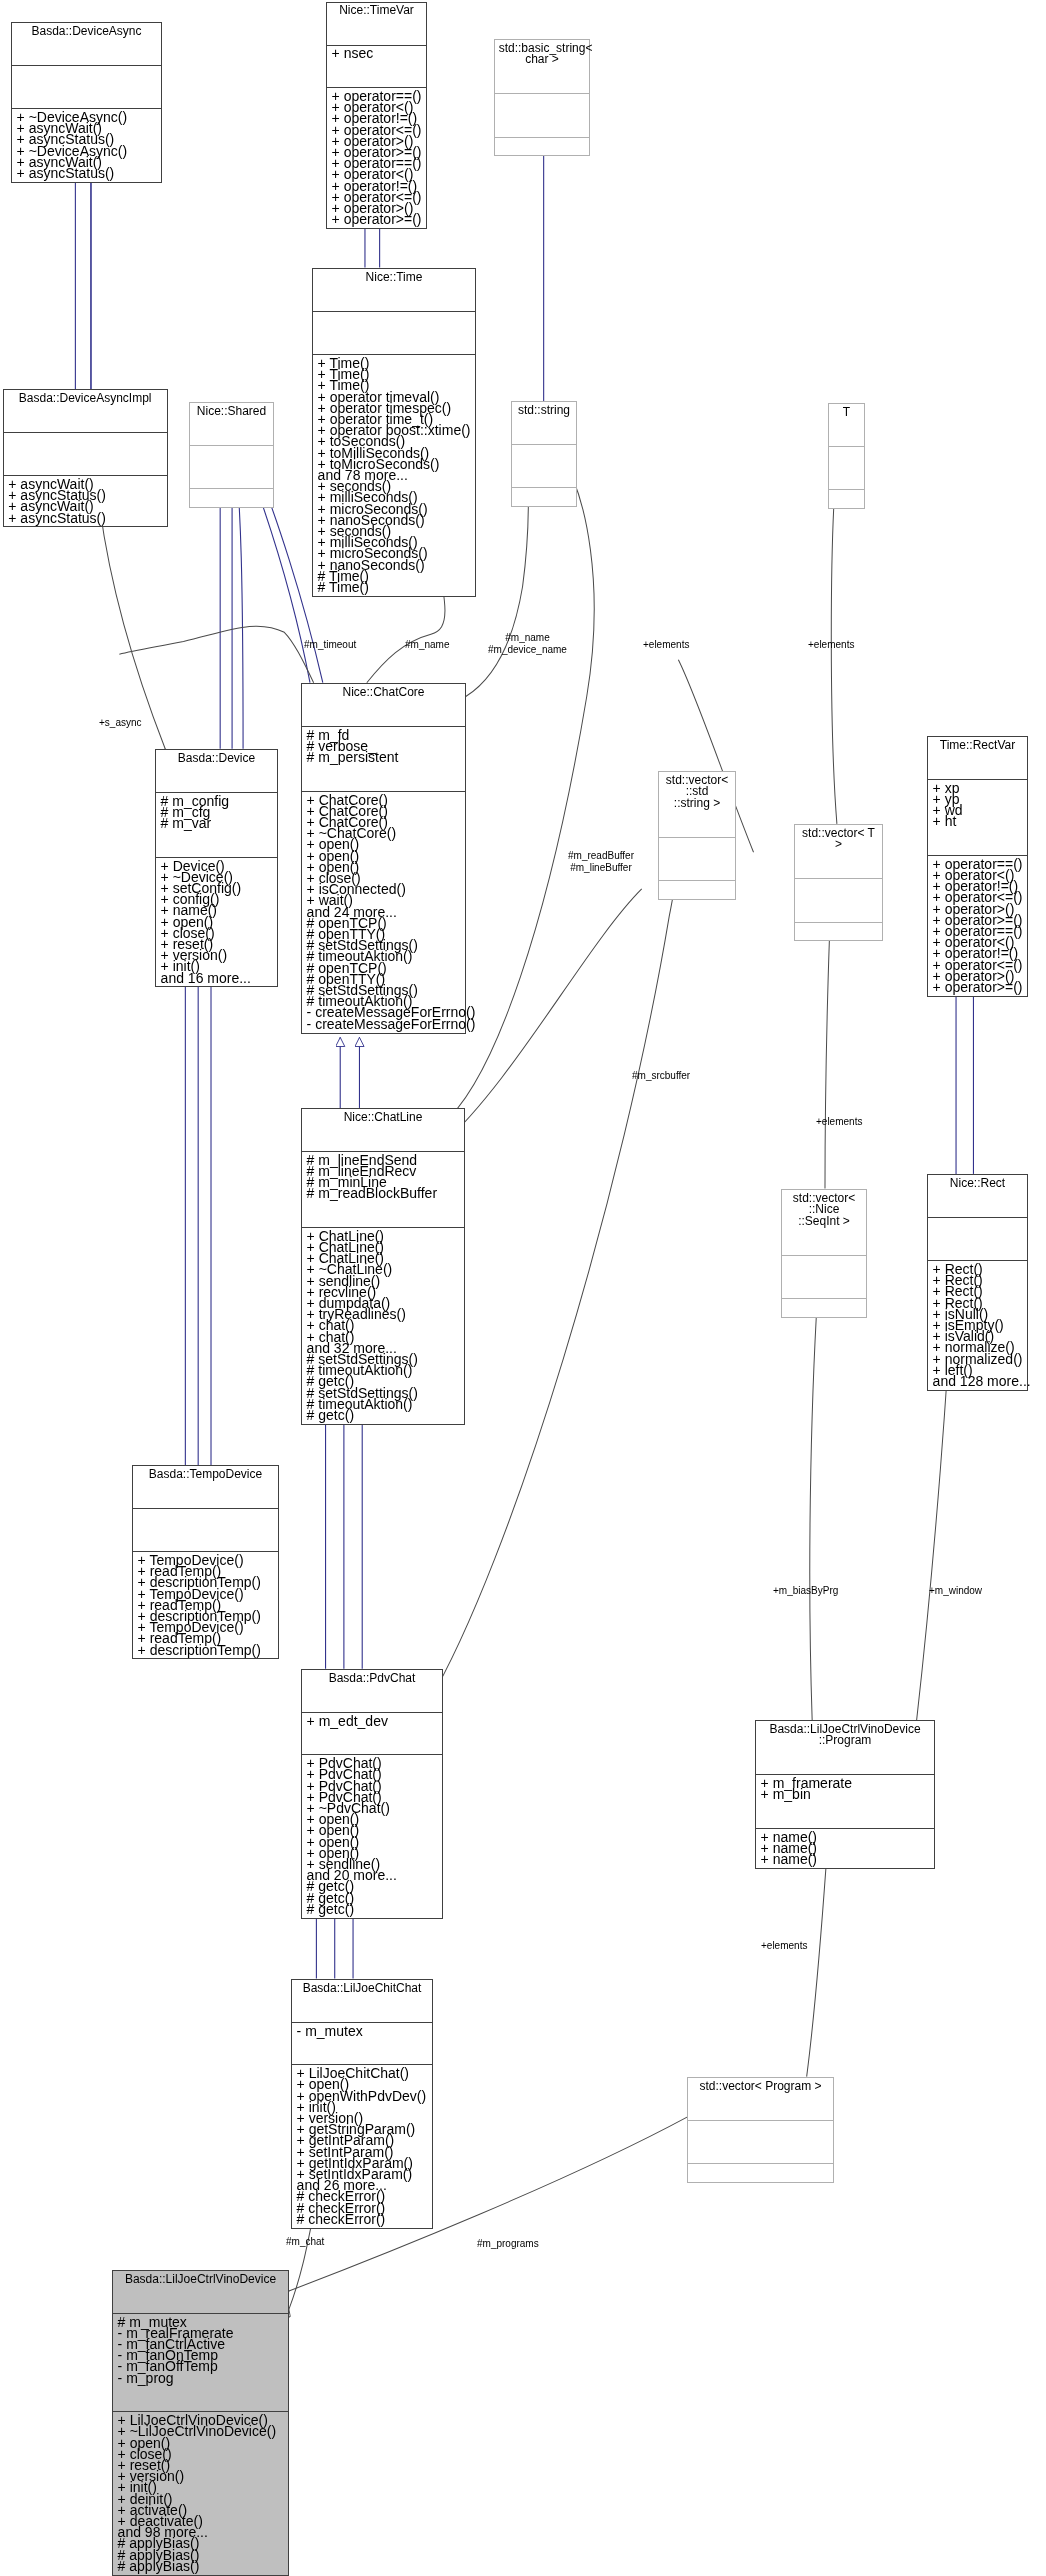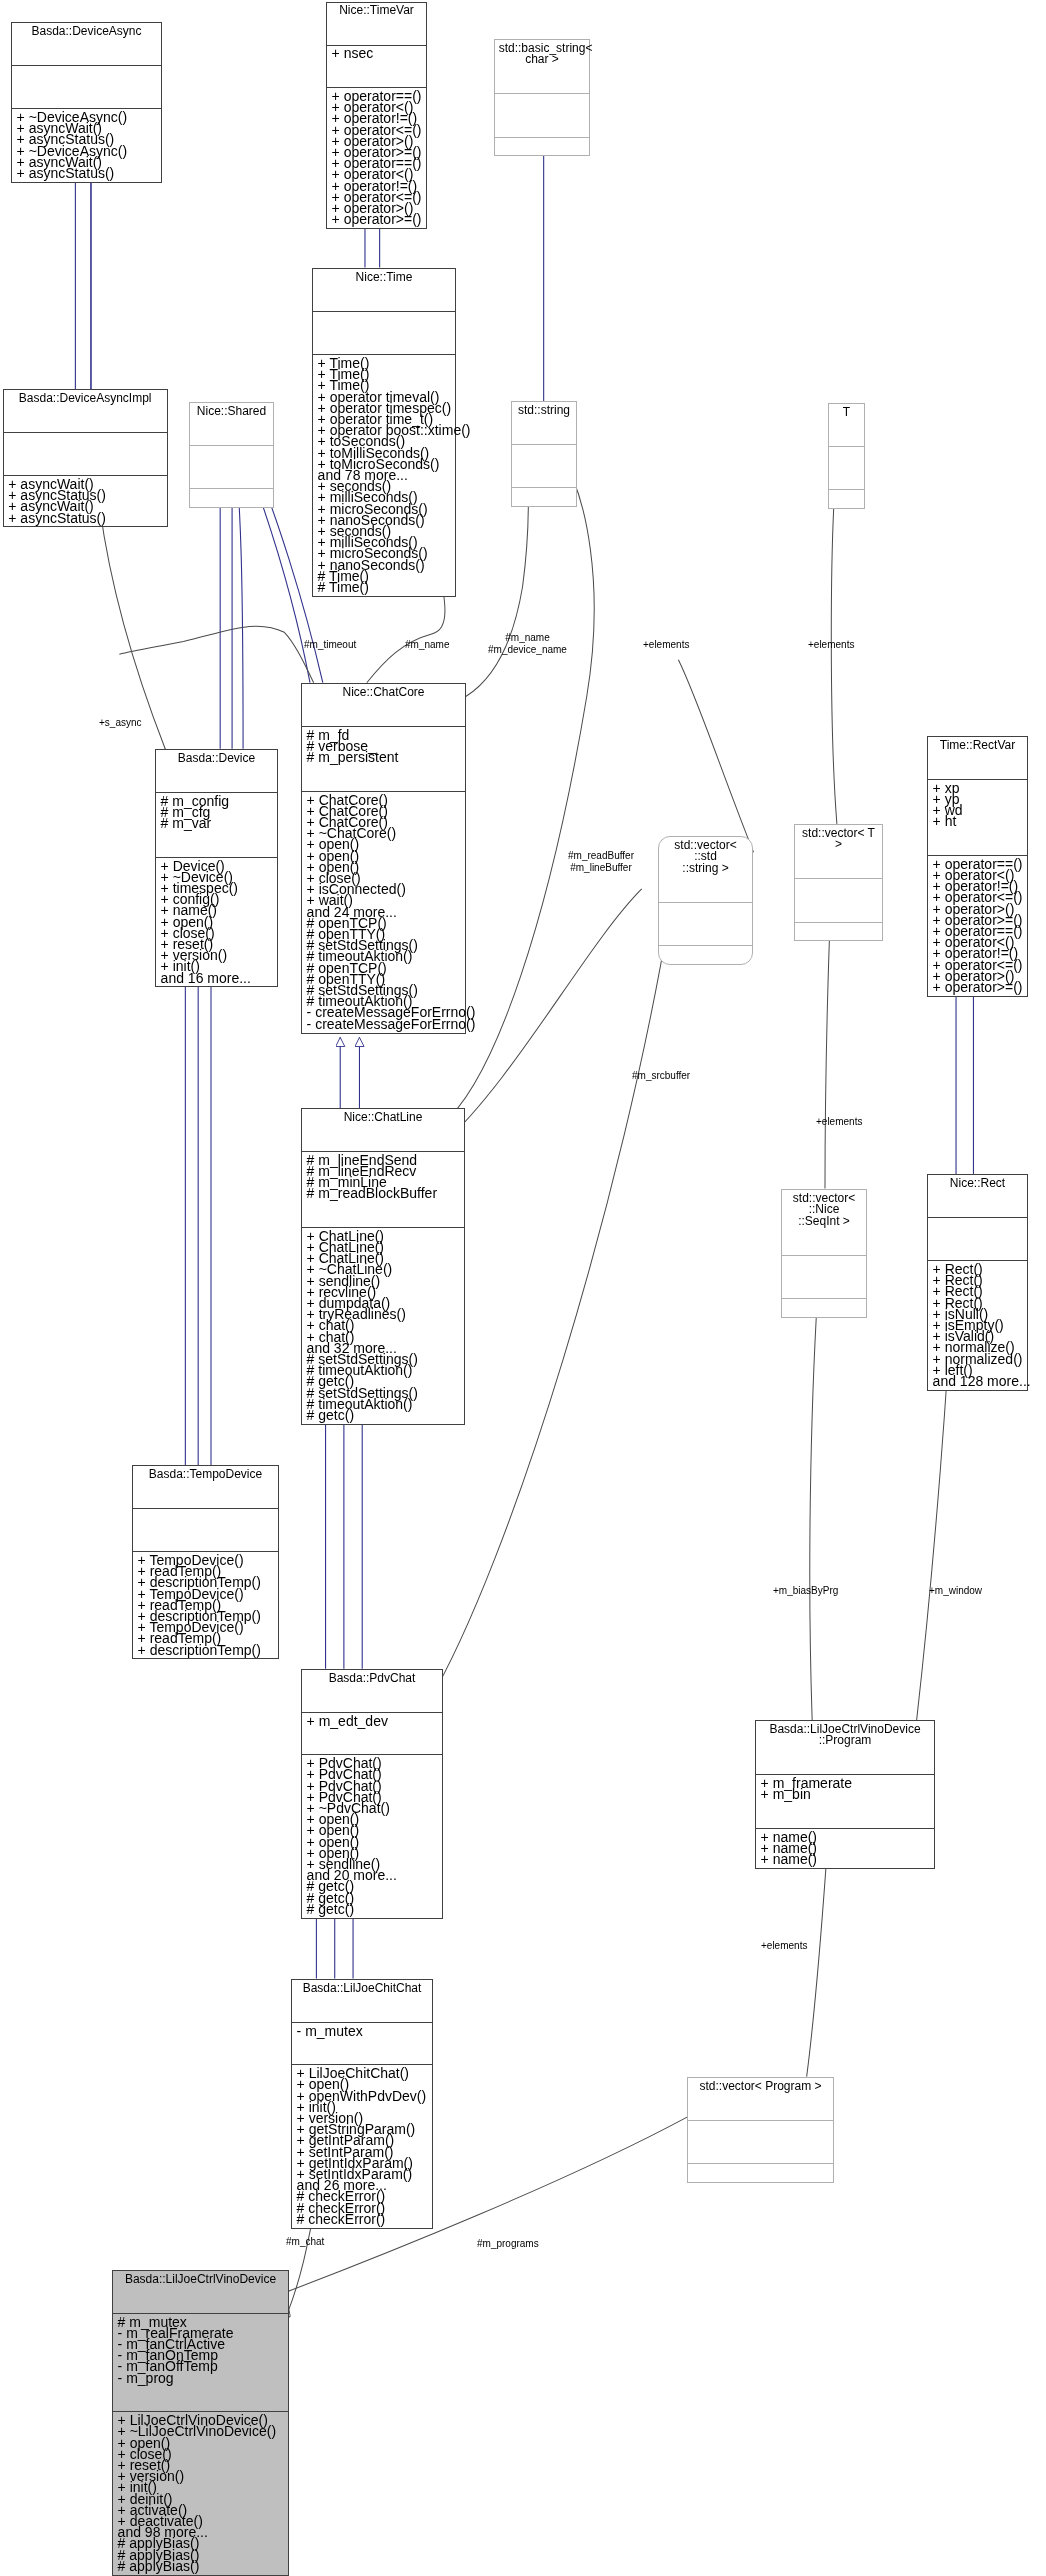--- a/index.html
+++ b/index.html
@@ -122,21 +122,21 @@
     </div>
   </div>
 
   <div class="node light" style="left:494px;top:39px;width:96px;">
     <div class="nhead">std::basic_string&lt;
 char &gt;</div>
     <div class="nsec empty sep-light"></div>
     <div class="nsec empty sep-light"></div>
   </div>
 
-  <div class="node strong" style="left:312px;top:268px;width:144px;">
+  <div class="node strong" style="left:312px;top:268px;width:164px;">
     <div class="nhead">Nice::Time</div>
     <div class="nsec empty sep-strong"></div>
     <div class="nsec sep-strong">
       <div>+ Time()</div>
         <div>+ Time()</div>
         <div>+ Time()</div>
         <div>+ operator timeval()</div>
         <div>+ operator timespec()</div>
         <div>+ operator time_t()</div>
         <div>+ operator boost::xtime()</div>
@@ -221,21 +221,21 @@
   <div class="node strong" style="left:155px;top:749px;width:123px;">
     <div class="nhead">Basda::Device</div>
     <div class="nsec sep-strong">
       <div># m_config</div>
         <div># m_cfg</div>
         <div># m_var</div>
     </div>
     <div class="nsec sep-strong">
       <div>+ Device()</div>
         <div>+ ~Device()</div>
-        <div>+ timespec()</div>
+        <div>+ setConfig()</div>
         <div>+ config()</div>
         <div>+ name()</div>
         <div>+ open()</div>
         <div>+ close()</div>
         <div>+ reset()</div>
         <div>+ version()</div>
         <div>+ init()</div>
         <div>and 16 more...</div>
     </div>
   </div>
@@ -257,21 +257,21 @@
         <div>+ operator&gt;=()</div>
         <div>+ operator==()</div>
         <div>+ operator&lt;()</div>
         <div>+ operator!=()</div>
         <div>+ operator&lt;=()</div>
         <div>+ operator&gt;()</div>
         <div>+ operator&gt;=()</div>
     </div>
   </div>
 
-  <div class="node light" style="left:658px;top:836px;width:95px;border-radius:12px;">
+  <div class="node light" style="left:658px;top:771px;width:78px;">
     <div class="nhead">std::vector&lt; ::std
 ::string &gt;</div>
     <div class="nsec empty sep-light"></div>
     <div class="nsec empty sep-light"></div>
   </div>
 
   <div class="node light" style="left:794px;top:824px;width:89px;">
     <div class="nhead">std::vector&lt; T &gt;</div>
     <div class="nsec empty sep-light"></div>
     <div class="nsec empty sep-light"></div>

